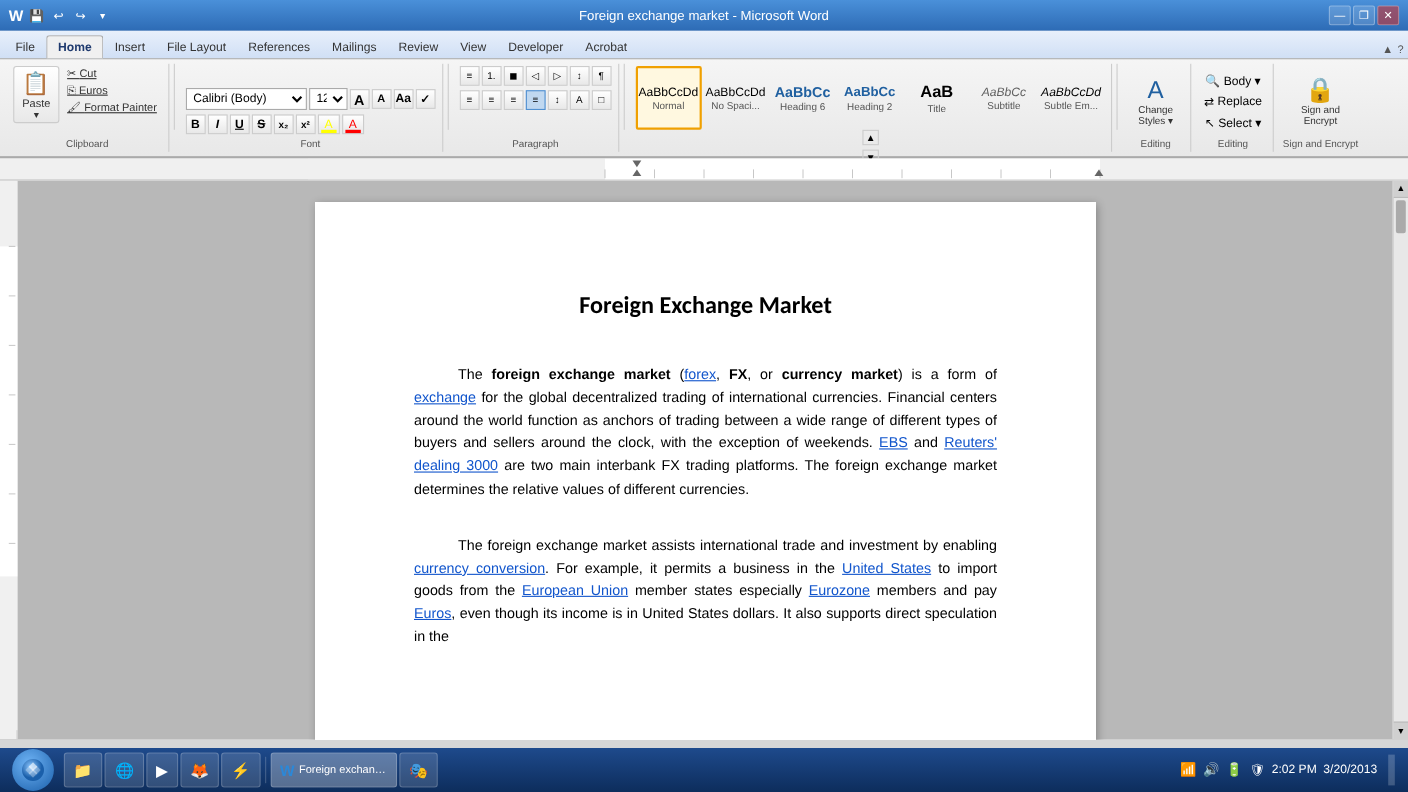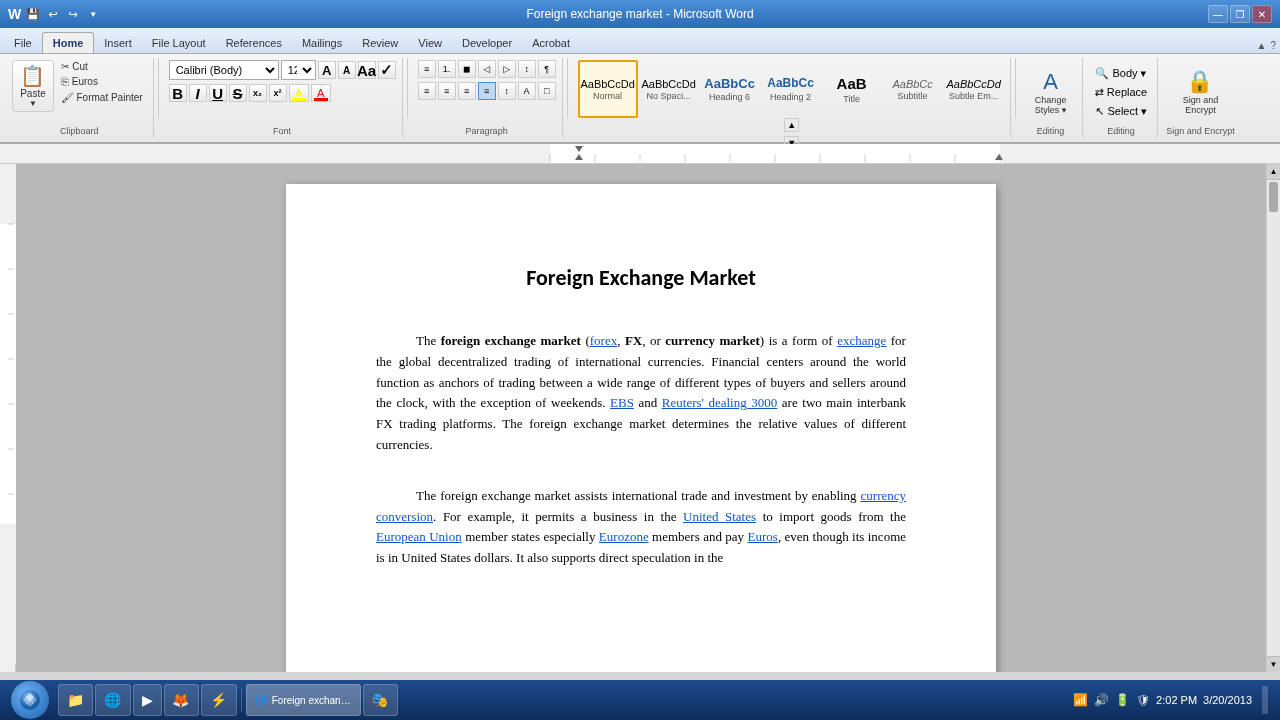--- a/index.html
+++ b/index.html
@@ -136,20 +136,21 @@
       display: flex;
       flex-direction: column;
       gap: 2px;
     }
     .small-btn {
       font-size: 10px;
       padding: 1px 4px;
       cursor: pointer;
       color: #333;
       white-space: nowrap;
+      text-decoration: underline;
     }
 
     
     .font-selector {
       width: 110px;
       height: 20px;
       border: 1px solid #aaa;
       background: white;
       font-size: 11px;
       padding: 0 2px;
@@ -170,21 +171,21 @@
     }
     .font-btn {
       width: 18px;
       height: 18px;
       border: 1px solid #ccc;
       background: linear-gradient(to bottom, #fff, #e8e8e8);
       display: flex;
       align-items: center;
       justify-content: center;
       cursor: pointer;
-      font-size: 15px;
+      font-size: 11px;
       font-weight: bold;
     }
     .color-btn {
       position: relative;
       width: 20px;
       height: 18px;
       border: 1px solid #ccc;
       background: linear-gradient(to bottom, #fff, #e8e8e8);
       display: flex;
       align-items: center;
@@ -267,21 +268,21 @@
     }
     .doc-title {
       text-align: center;
       font-size: 22px;
       font-weight: bold;
       font-family: Calibri, Arial, sans-serif;
       margin-bottom: 40px;
       color: #000;
     }
     .doc-para {
-      font-family: Liberation Serif, serif;
+      font-family: Liberation Sans, sans-serif;
       font-size: 13px;
       line-height: 1.6;
       text-align: justify;
       margin-bottom: 30px;
       color: #000;
       text-indent: 40px;
     }
     .doc-link {
       color: #1155cc;
       text-decoration: underline;
@@ -489,21 +490,21 @@
         <div class="small-btn">⎘ <span>Euros</span></div>
         <div class="small-btn">🖌 <span>Format Painter</span></div>
       </div>
     </div>
     <div class="ribbon-group-label">Clipboard</div>
   </div>
 
   <div class="ribbon-divider"></div>
 
   <div class="ribbon-group">
-    <div class="ribbon-group-content" style="flex-direction:column;gap:2px;align-items:flex-start;">
+    <div class="ribbon-group-content" style="flex-direction:column;gap:2px;align-items:flex-start;justify-content:flex-end;">
       <div class="font-row">
         <select class="font-selector">
           <option>Calibri (Body)</option>
         </select>
         <select class="font-size-selector">
           <option>12</option>
         </select>
         <div class="font-btn" style="font-size:13px;">A</div>
         <div class="font-btn" style="font-size:10px;">A</div>
         <div class="font-btn">Aa</div>

